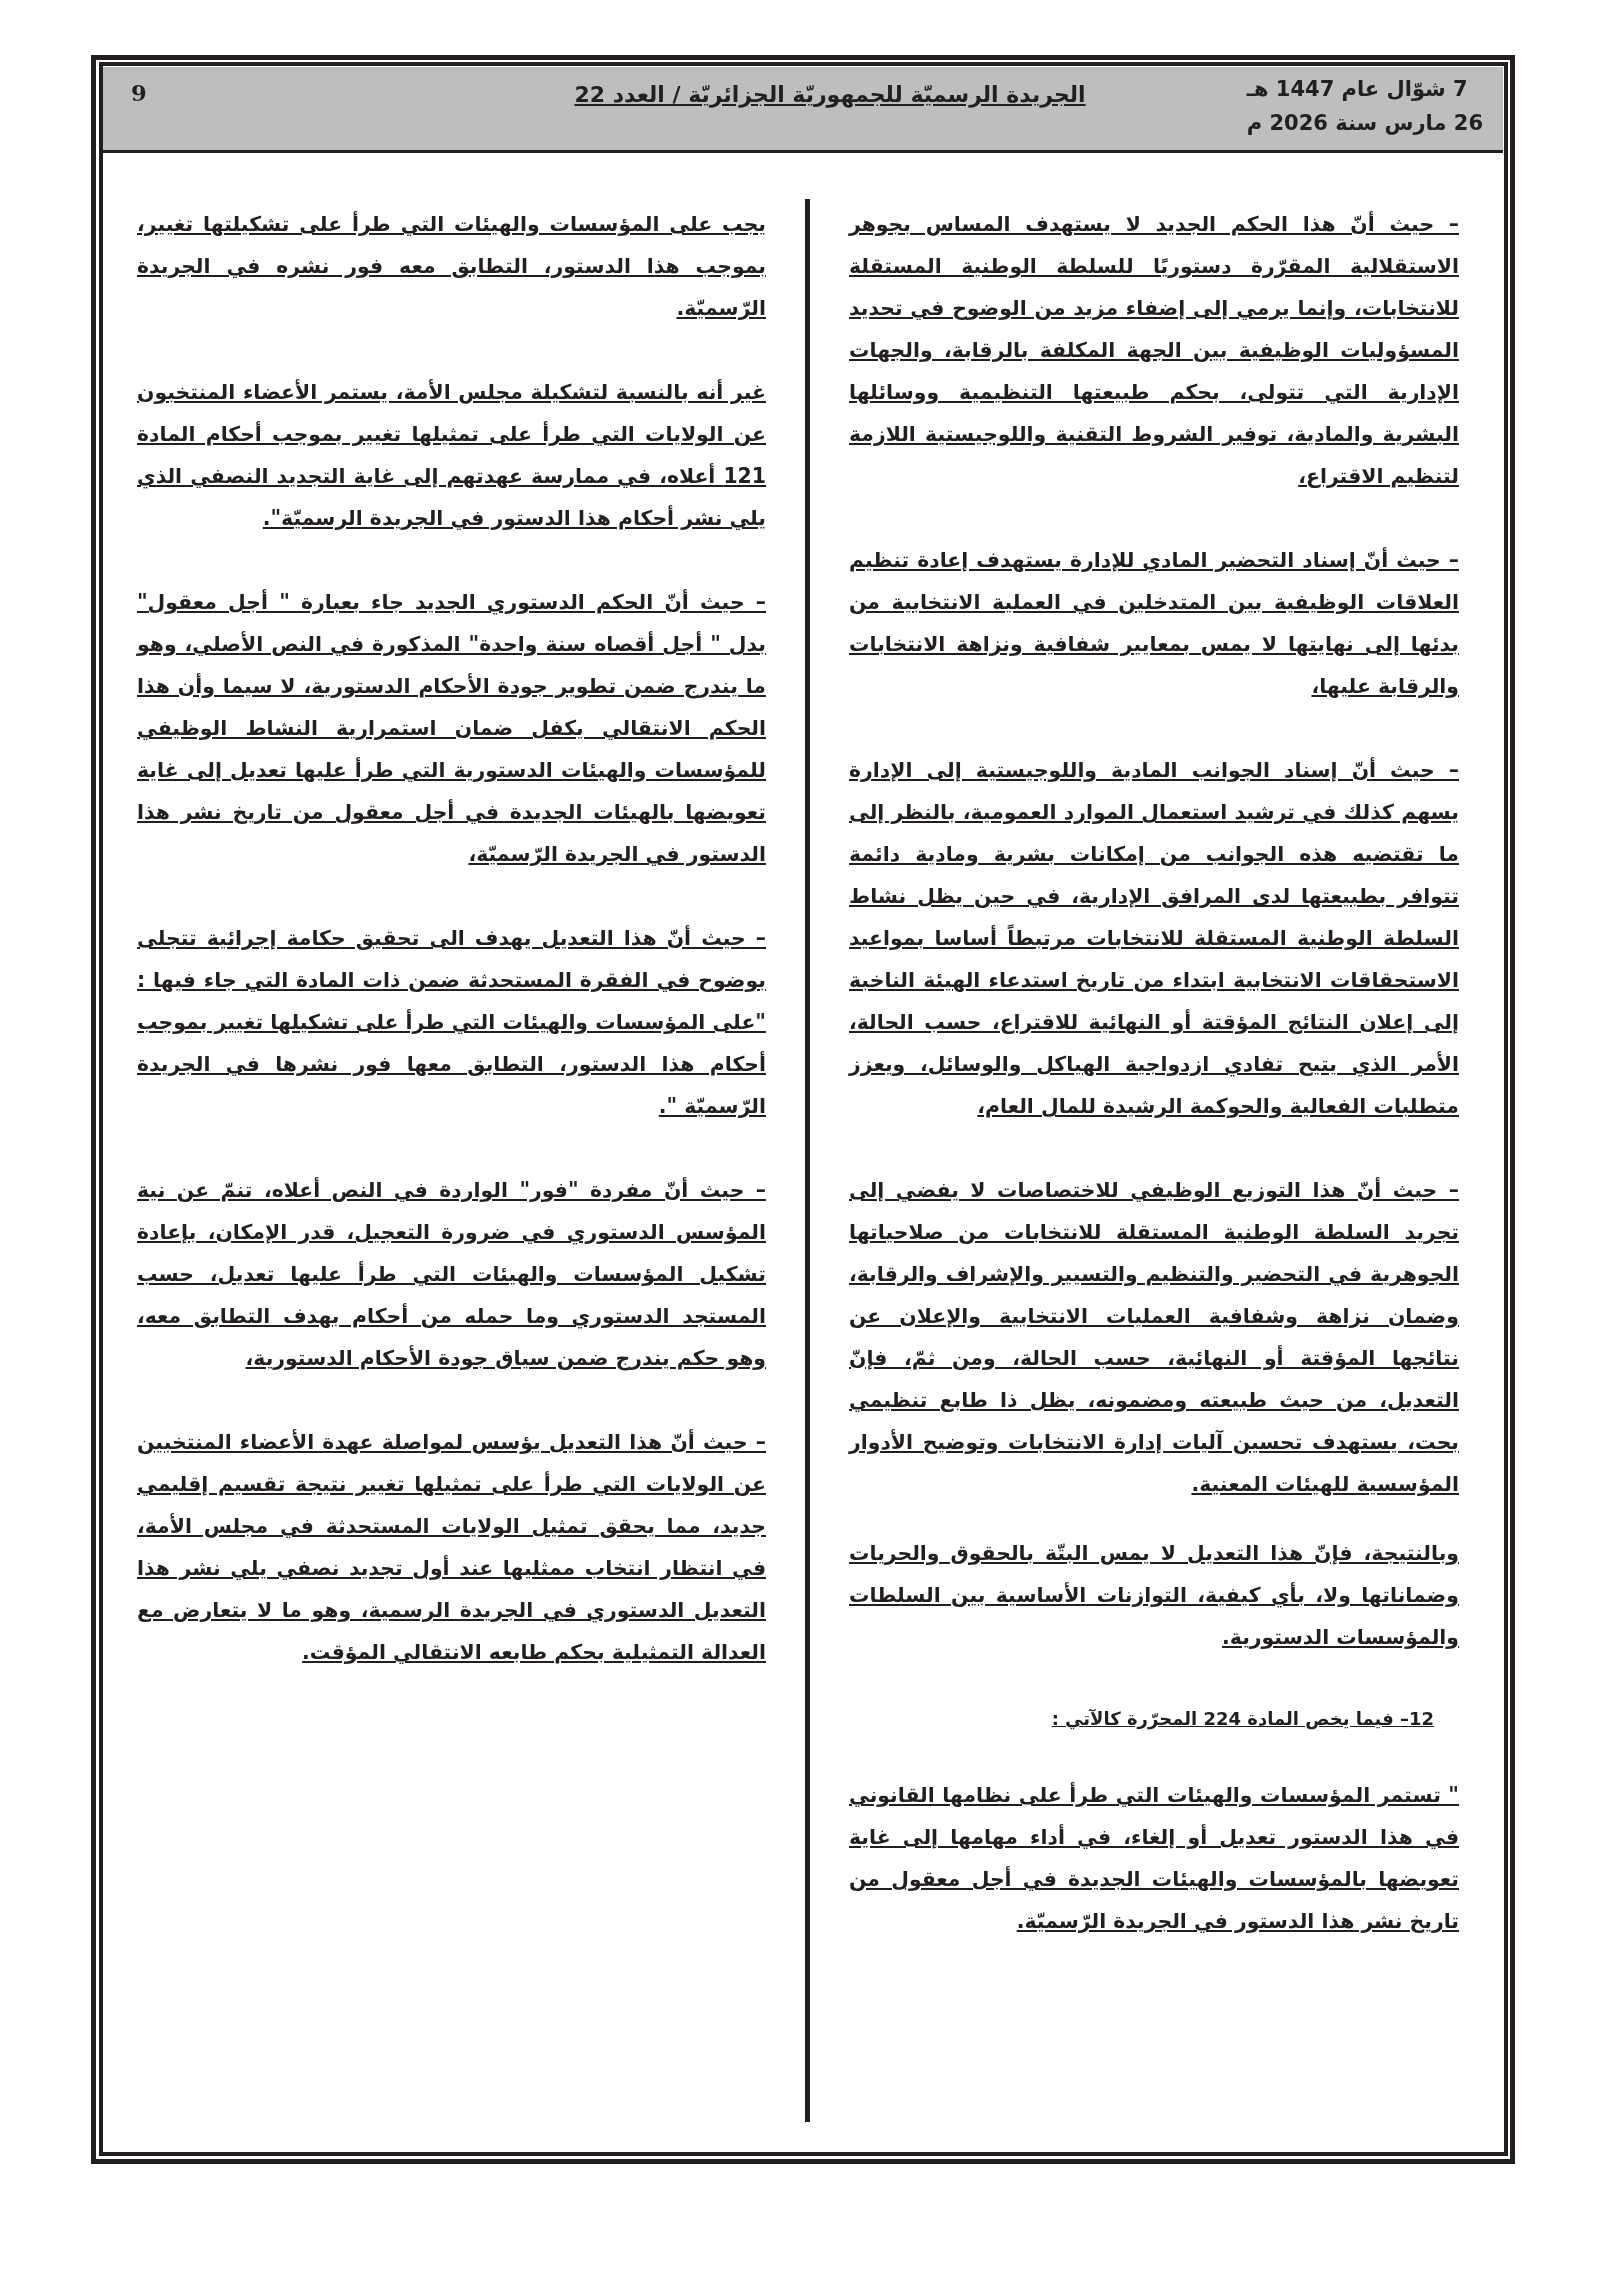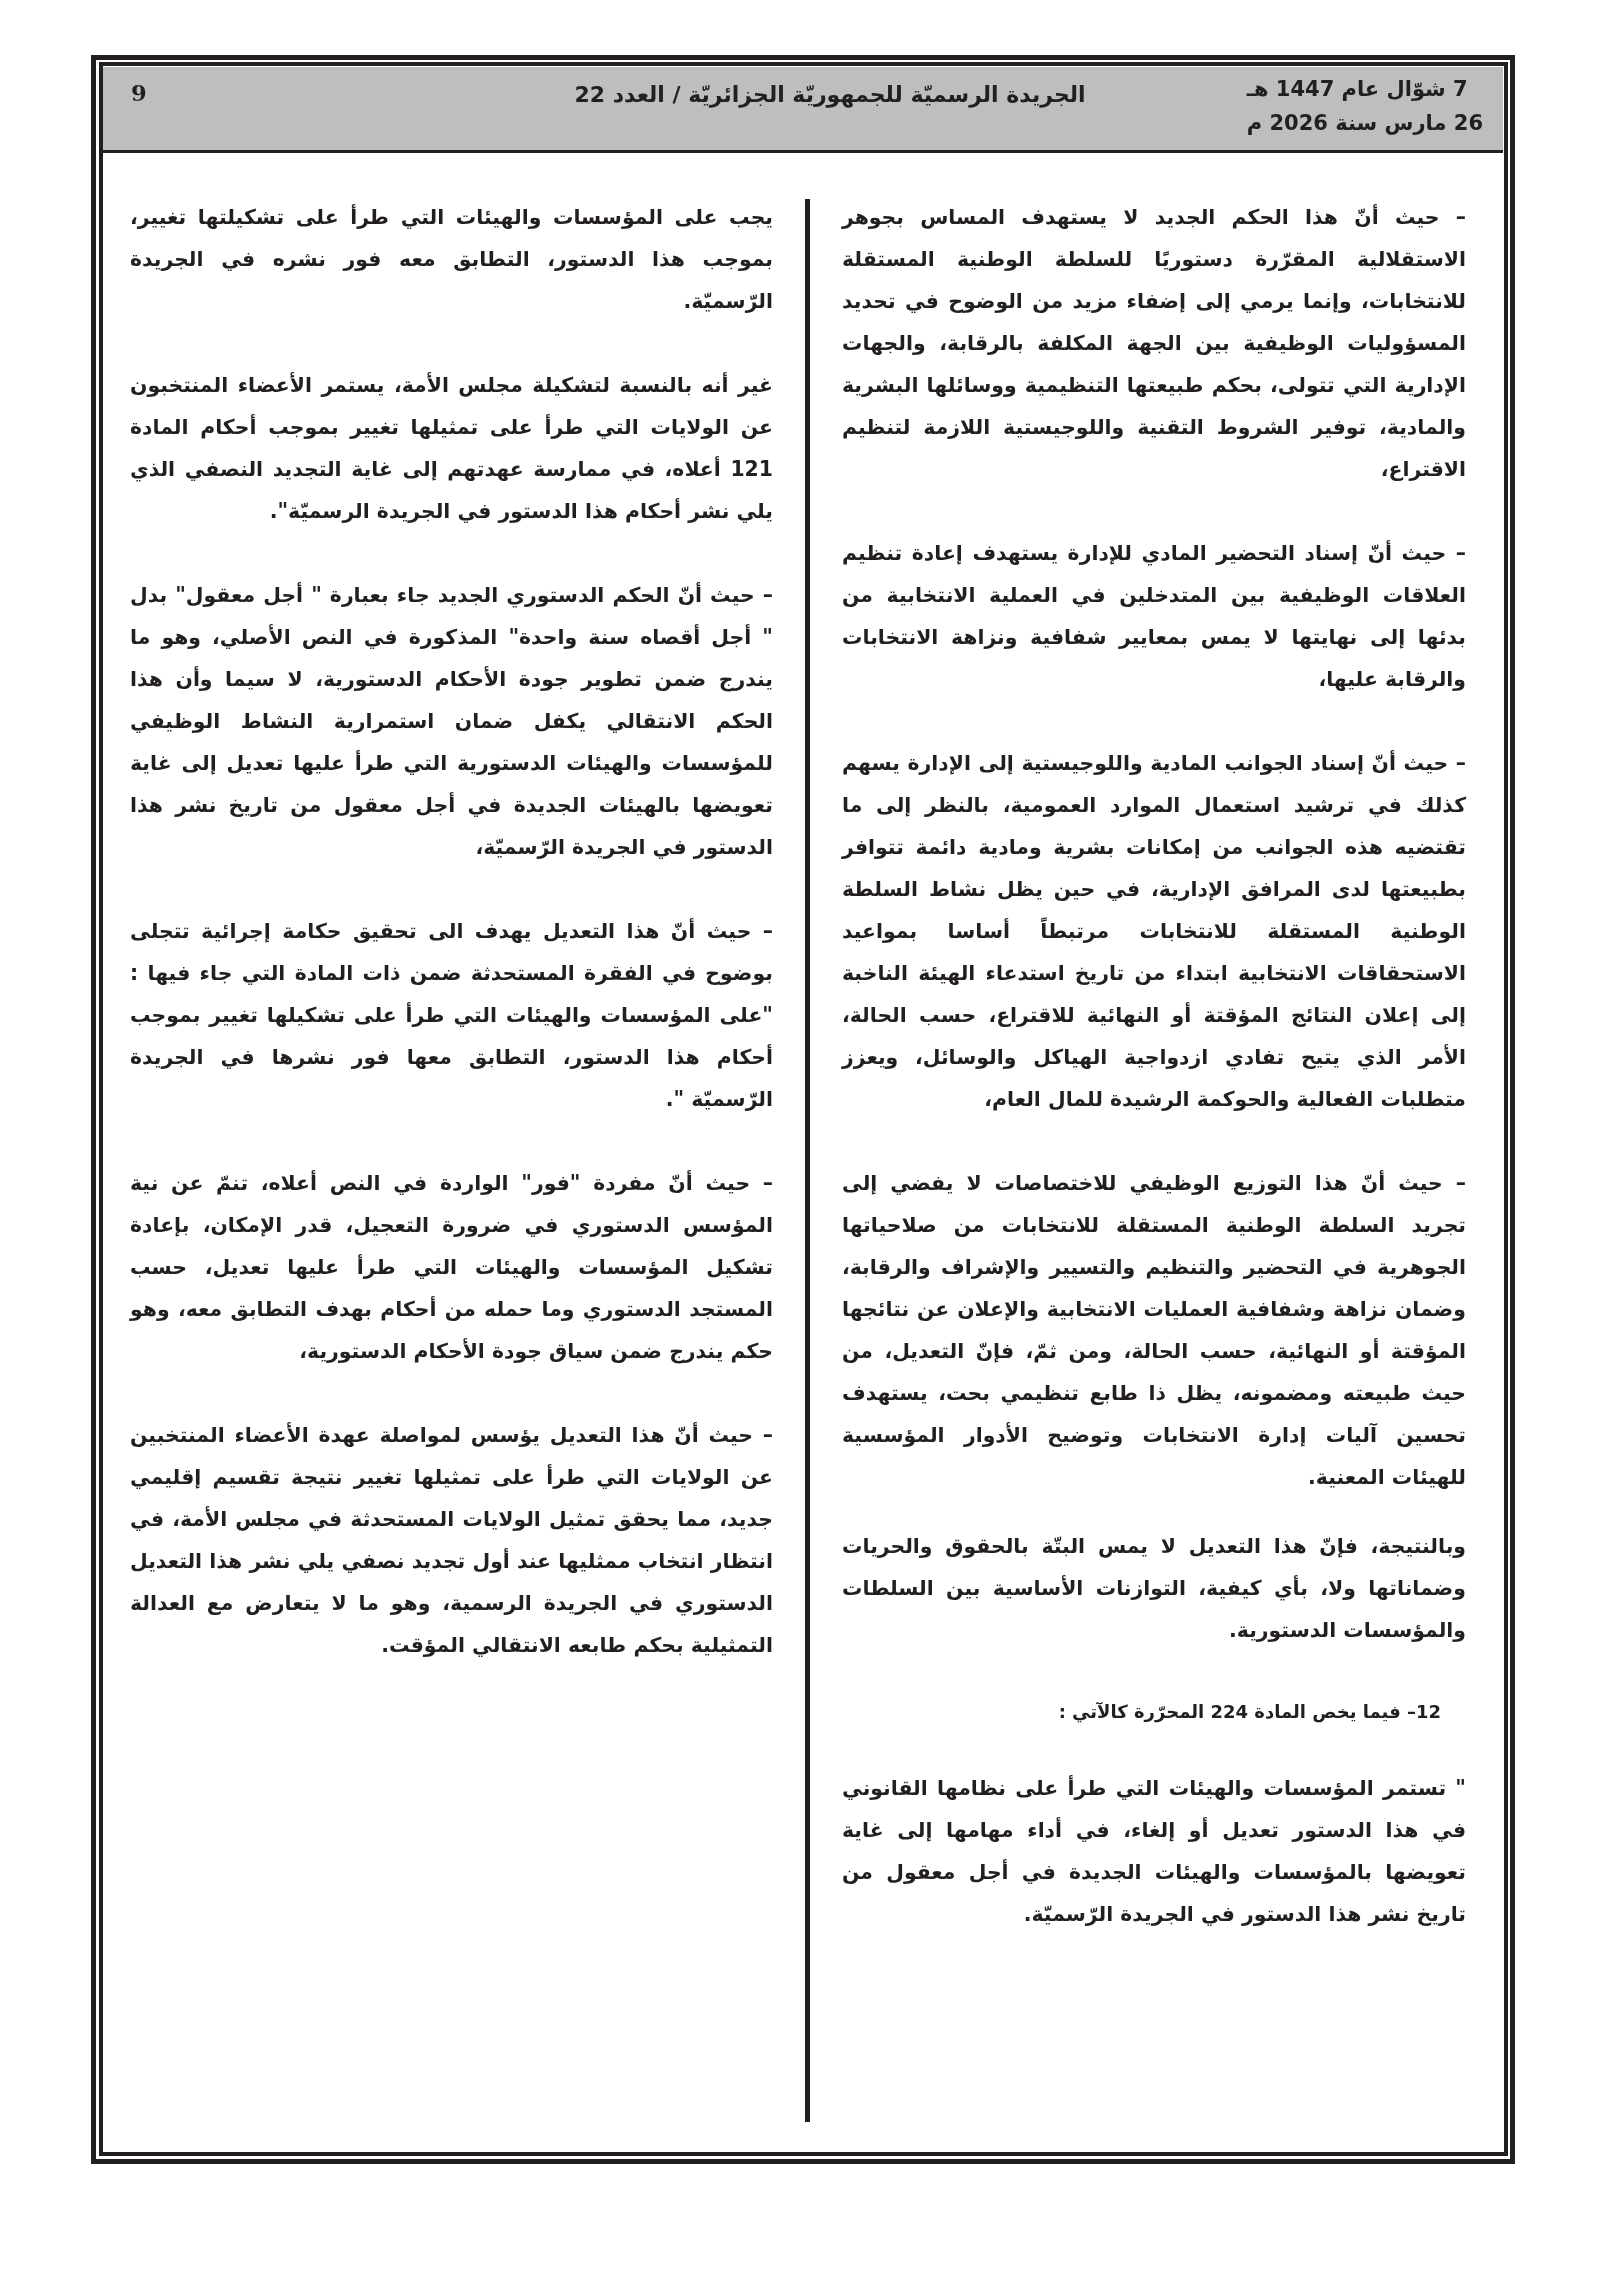--- a/index.html
+++ b/index.html
@@ -7,29 +7,29 @@
          font-family:"DejaVu Sans", "Liberation Sans", sans-serif; color:#231f20; }
   .frame-outer { position:absolute; left:91px; top:55px; width:1424px; height:2109px;
          border:5.4px solid #231f20; box-sizing:border-box; }
   .frame-inner { position:absolute; left:99px; top:62px; width:1409px; height:2094px;
          border:4.5px solid #231f20; box-sizing:border-box; }
   .header { position:absolute; left:103px; top:67px; width:1400px; height:83px;
          background:#bcbec0; border-bottom:3.6px solid #231f20; box-sizing:content-box; }
   .hdr-page { position:absolute; left:28px; top:12.7px; font-family:"DejaVu Serif","Liberation Serif",serif;
          font-weight:bold; font-size:22.6px; }
   .hdr-title { position:absolute; left:0; right:0; top:14.5px; text-align:center;
-         font-weight:bold; font-size:22px; direction:rtl; padding-left:54px; }
+         font-weight:bold; font-size:22px; direction:rtl; padding-left:54px;text-decoration:underline; }
   .hdr-date { position:absolute; right:20px; top:5.4px; direction:rtl; text-align:left;
          font-weight:bold; font-size:21px; line-height:34px; }
   .col-divider { position:absolute; left:805px; top:199px; width:4.5px; height:1923px; background:#231f20; }
   .col { position:absolute; top:188px; direction:rtl; text-align:justify;
          font-weight:bold; font-size:20.4px; line-height:42px; }
   .col.right { left:834px; width:640px; }
   .col.left  { left:122px; width:659px; }
-  .col p { margin:8px; text-align-last:right; }
+  .col p { margin:15px; text-align-last:right;text-decoration:underline; }
   .col p.gap { margin-top:42px; }
   .col p.gap-s { margin-top:27px; }
   .col p.heading { font-size:18px; margin-top:40px; margin-bottom:34px; padding-right:25px; }
 </style>
 </head>
 <body>
 
 <div class="frame-outer"></div>
 <div class="frame-inner"></div>
 

